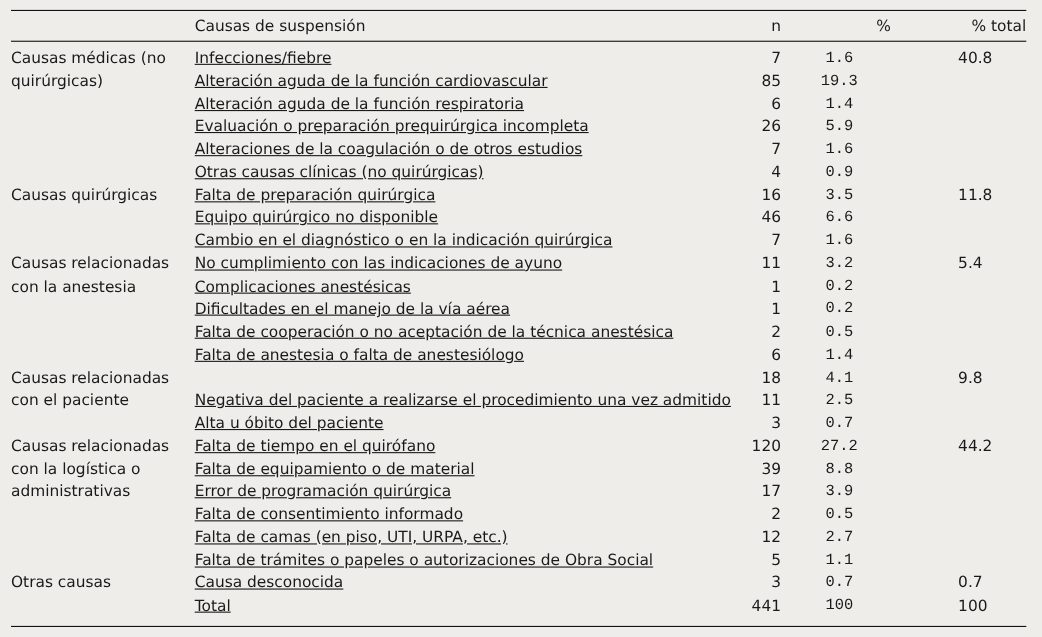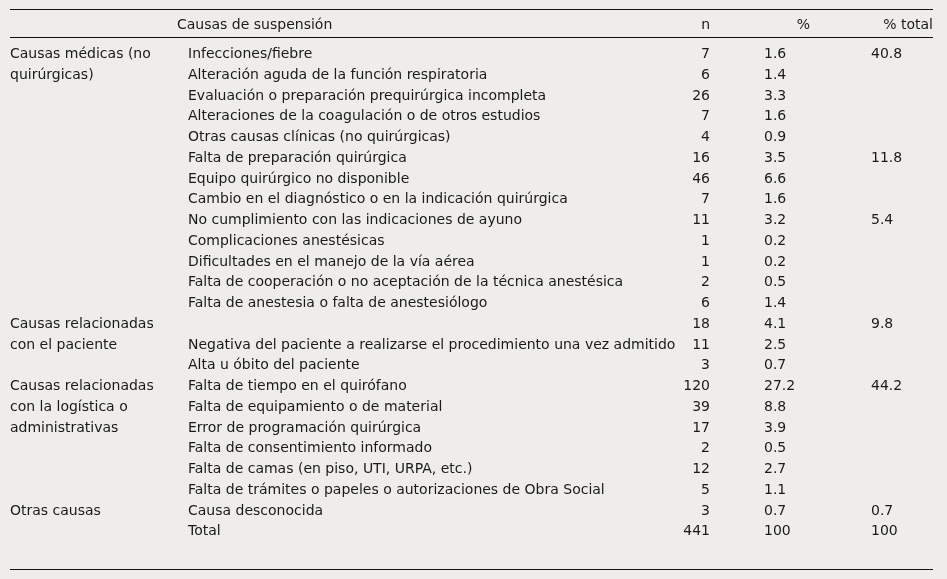--- a/index.html
+++ b/index.html
@@ -54,33 +54,35 @@
     }
     .row .group {
       position: absolute;
       left: 10px;
       width: 160px;
       white-space: normal;
       line-height: 20.75px;
     }
     .row .cause {
       position: absolute;
-      left: 188px;
+      left: 177px;
+      text-decoration: underline;
     }
     .row .n {
       position: absolute;
       left: 650px;
       width: 60px;
       text-align: right;
     }
     .row .pct {
       position: absolute;
-      left: 764px;
+      left: 728px;
       width: 70px;
-      text-align: left;
+      text-align: center;
+      font-family: Liberation Mono, monospace;
     }
     .row .total {
       position: absolute;
       left: 871px;
       width: 60px;
       text-align: left;
     }
   </style>
 </head>
 <body>
@@ -99,67 +101,76 @@
 <div id="rows">
     <div class="row">
       <div class="group">Causas médicas (no quirúrgicas)</div>
       <div class="cause">Infecciones/fiebre</div>
       <div class="n">7</div>
       <div class="pct">1.6</div>
       <div class="total">40.8</div>
     </div>
     <div class="row">
       <div class="group"></div>
+      <div class="cause">Alteración aguda de la función cardiovascular</div>
+      <div class="n">85</div>
+      <div class="pct">19.3</div>
+      <div class="total"></div>
+    </div>
+    <div class="row">
+      <div class="group"></div>
       <div class="cause">Alteración aguda de la función respiratoria</div>
       <div class="n">6</div>
       <div class="pct">1.4</div>
       <div class="total"></div>
     </div>
     <div class="row">
       <div class="group"></div>
       <div class="cause">Evaluación o preparación prequirúrgica incompleta</div>
       <div class="n">26</div>
-      <div class="pct">3.3</div>
+      <div class="pct">5.9</div>
       <div class="total"></div>
     </div>
     <div class="row">
       <div class="group"></div>
       <div class="cause">Alteraciones de la coagulación o de otros estudios</div>
       <div class="n">7</div>
       <div class="pct">1.6</div>
       <div class="total"></div>
     </div>
     <div class="row">
       <div class="group"></div>
       <div class="cause">Otras causas clínicas (no quirúrgicas)</div>
       <div class="n">4</div>
       <div class="pct">0.9</div>
       <div class="total"></div>
     </div>
     <div class="row">
+      <div class="group">Causas quirúrgicas</div>
       <div class="cause">Falta de preparación quirúrgica</div>
       <div class="n">16</div>
       <div class="pct">3.5</div>
       <div class="total">11.8</div>
     </div>
     <div class="row">
       <div class="group"></div>
       <div class="cause">Equipo quirúrgico no disponible</div>
       <div class="n">46</div>
       <div class="pct">6.6</div>
       <div class="total"></div>
     </div>
     <div class="row">
       <div class="group"></div>
       <div class="cause">Cambio en el diagnóstico o en la indicación quirúrgica</div>
       <div class="n">7</div>
       <div class="pct">1.6</div>
       <div class="total"></div>
     </div>
     <div class="row">
+      <div class="group">Causas relacionadas con la anestesia</div>
       <div class="cause">No cumplimiento con las indicaciones de ayuno</div>
       <div class="n">11</div>
       <div class="pct">3.2</div>
       <div class="total">5.4</div>
     </div>
     <div class="row">
       <div class="group"></div>
       <div class="cause">Complicaciones anestésicas</div>
       <div class="n">1</div>
       <div class="pct">0.2</div>

